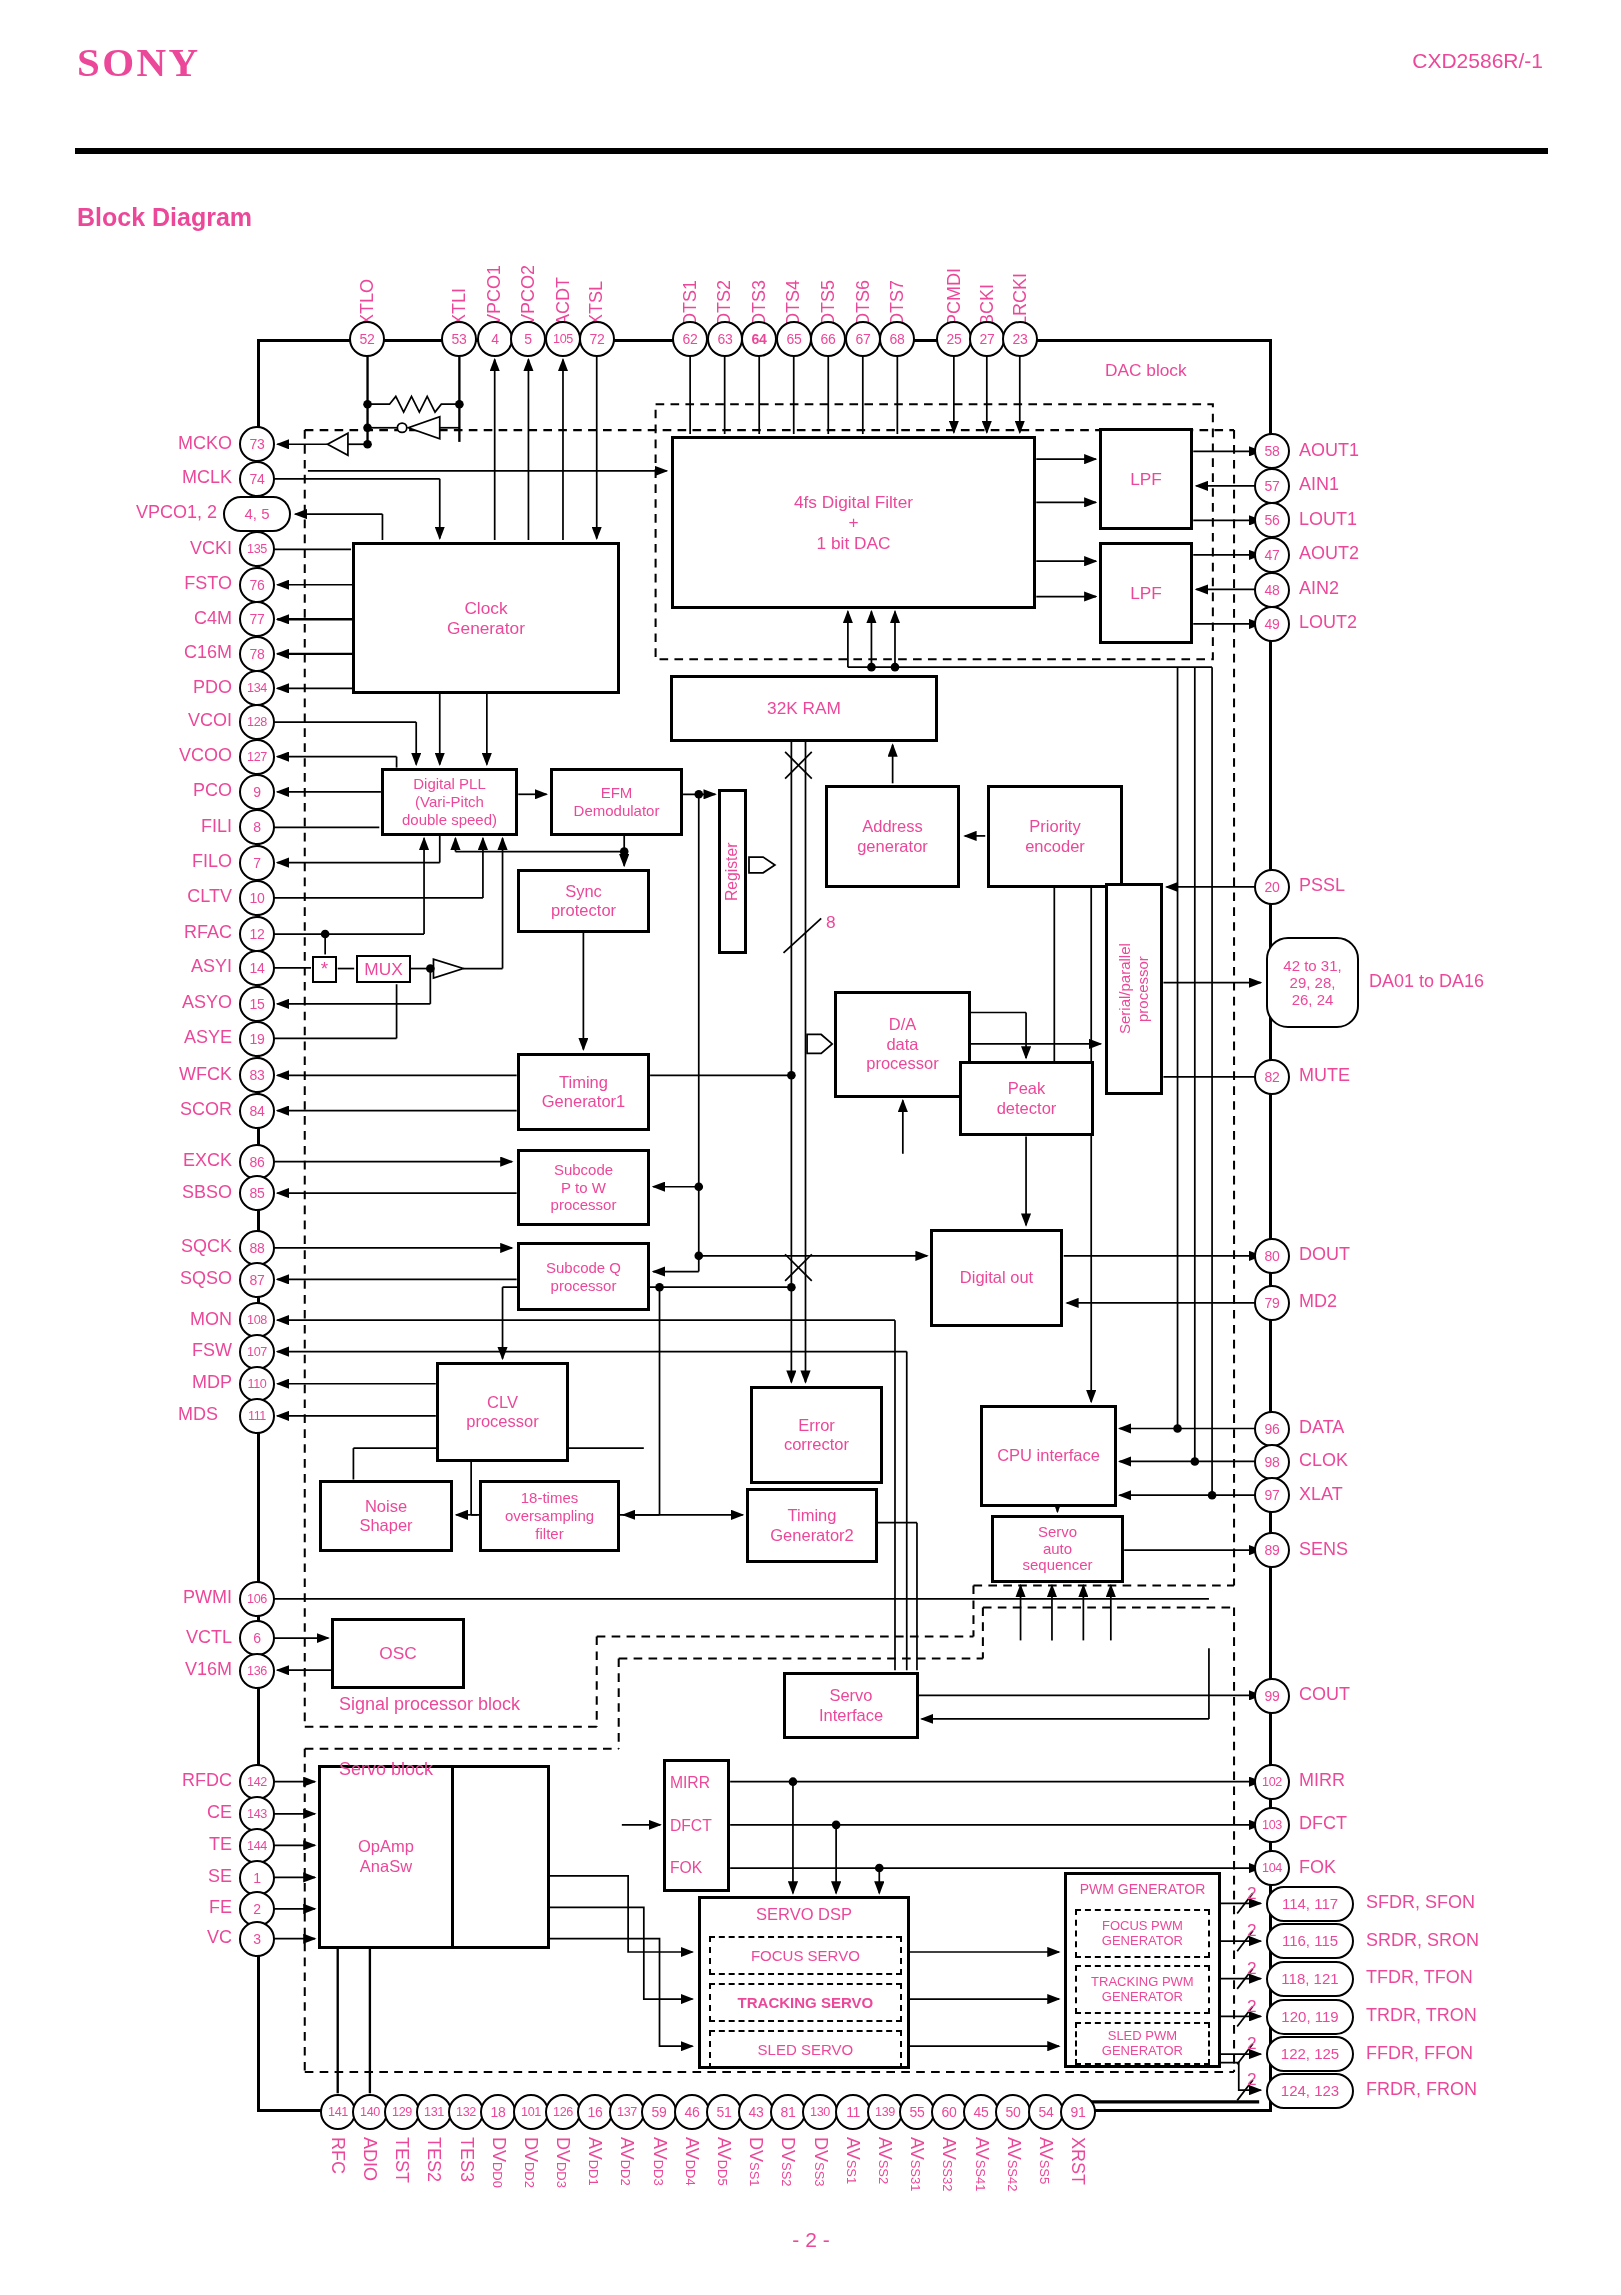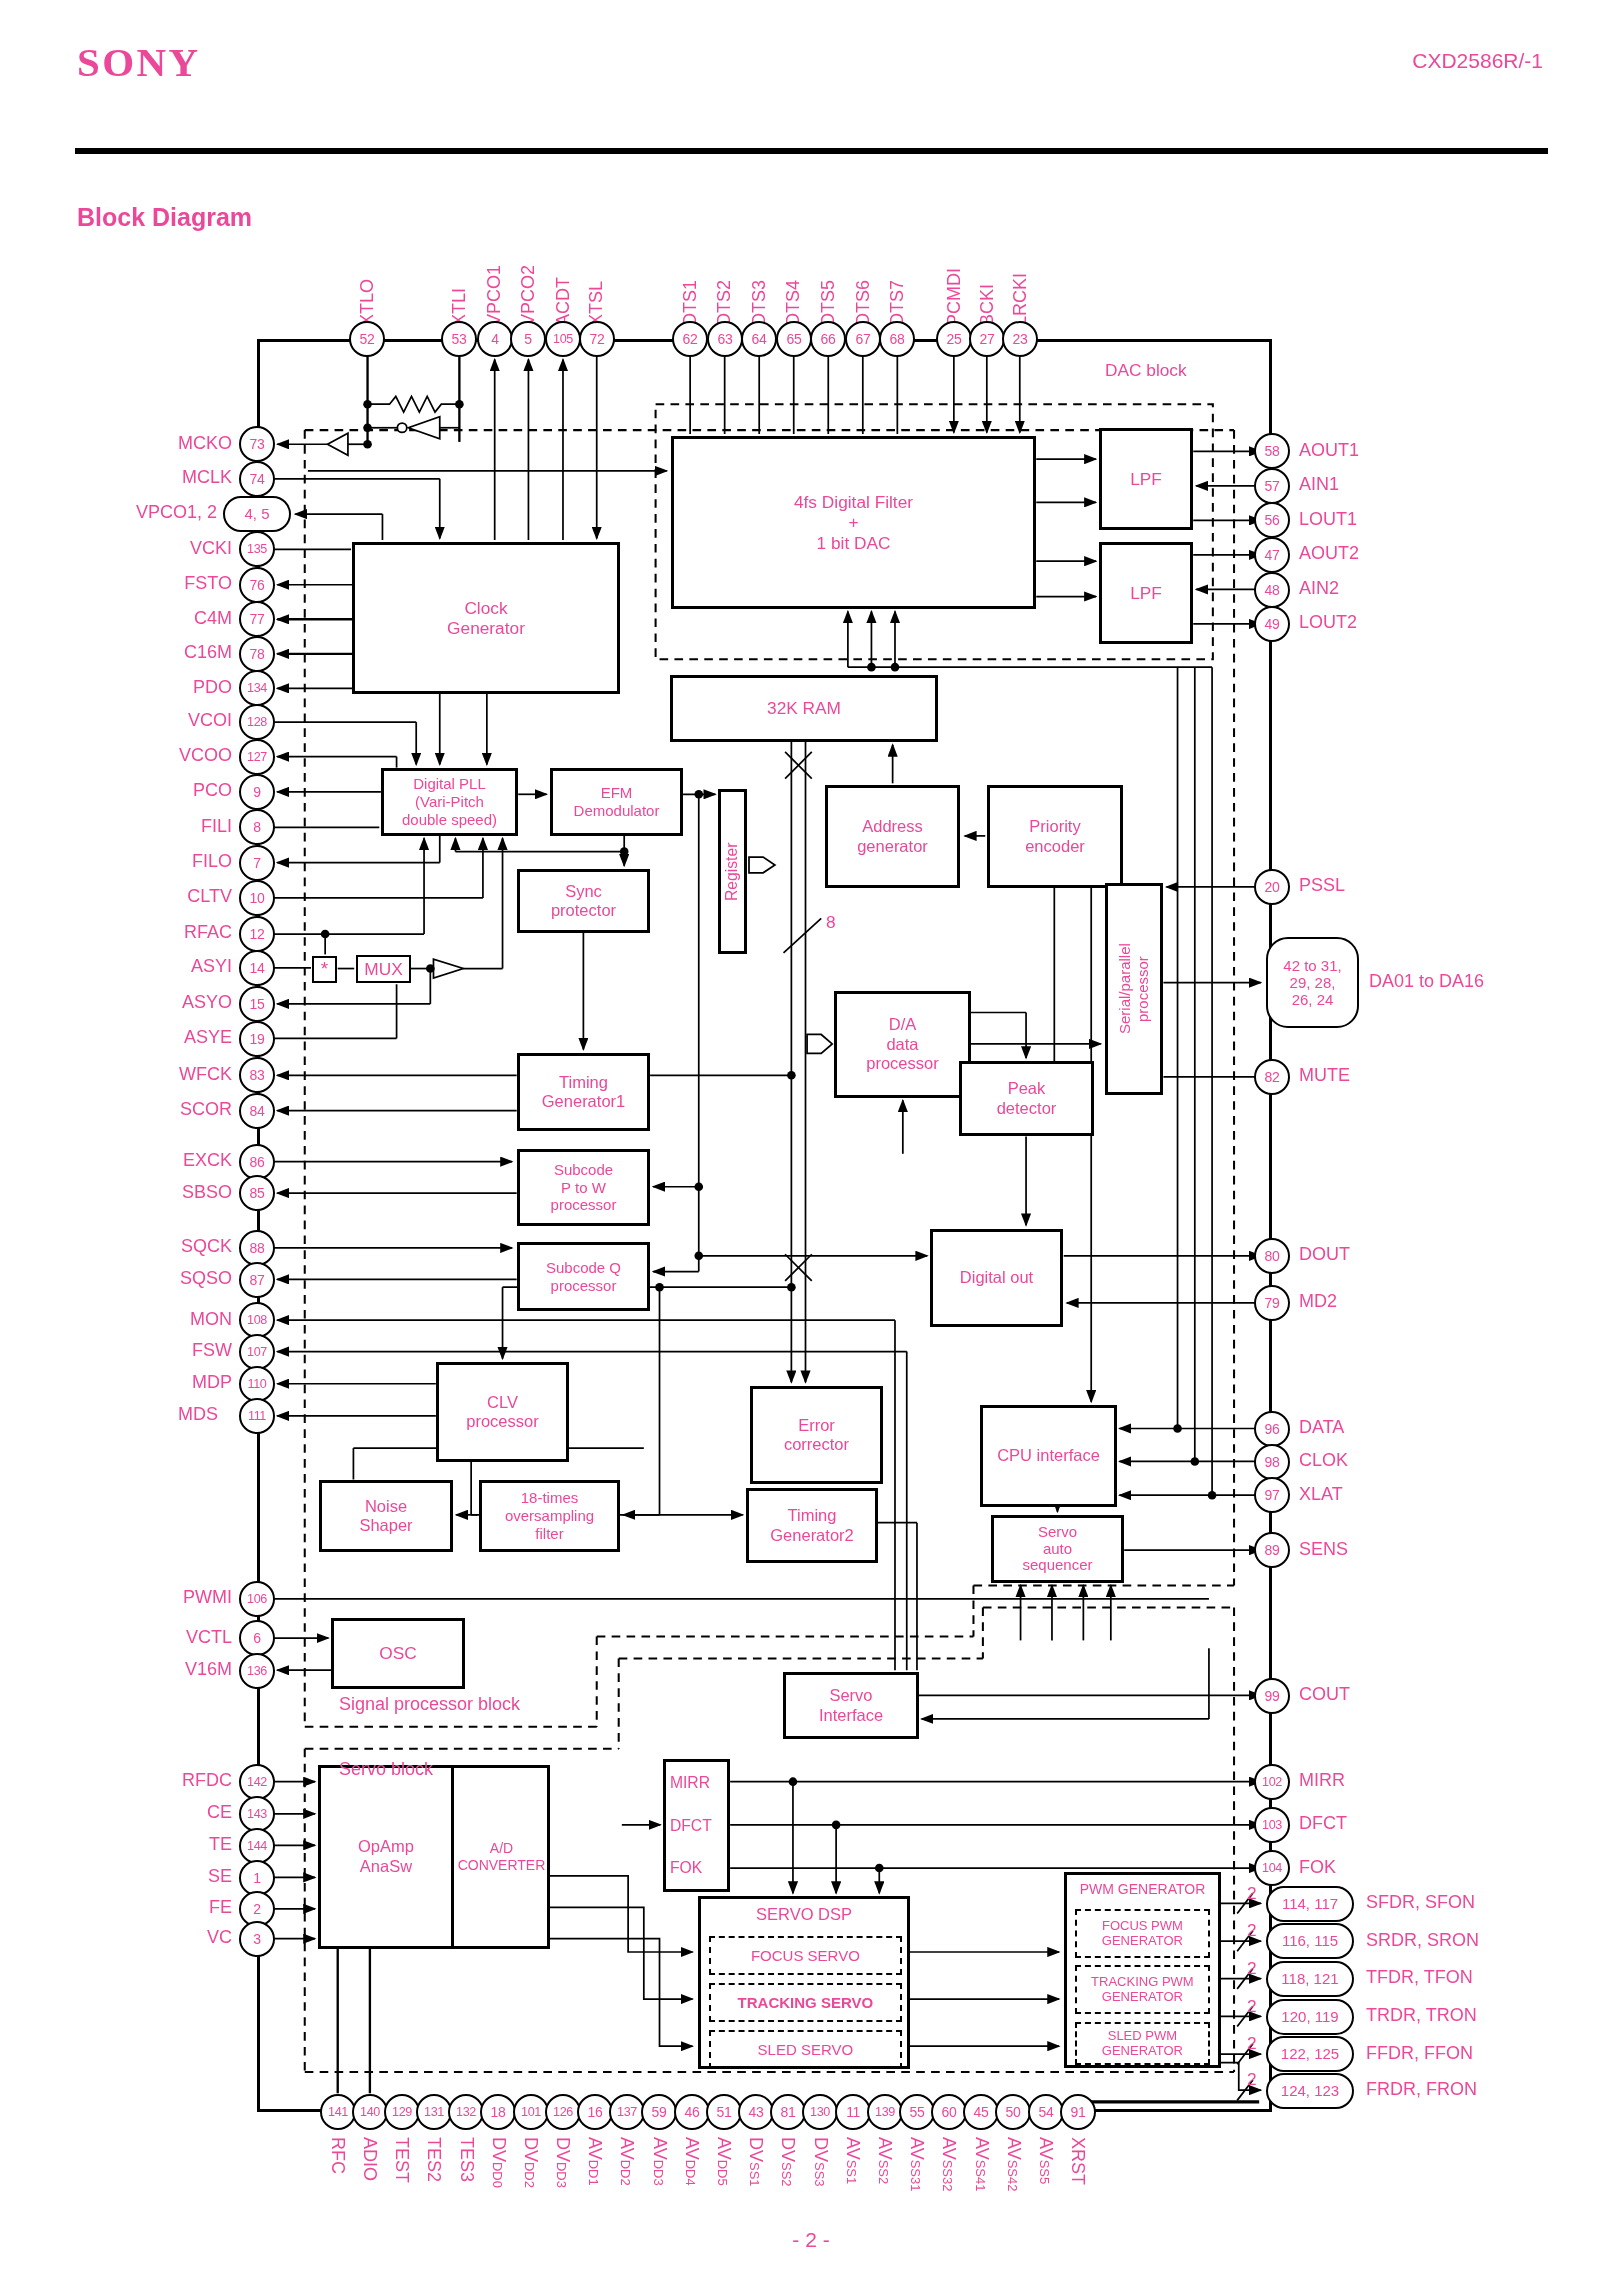--- a/index.html
+++ b/index.html
@@ -349,22 +349,20 @@
     <span class="mdf-row">MIRR</span>
     <span class="mdf-row">DFCT</span>
     <span class="mdf-row">FOK</span>
   </div>
   <div class="blk f22" style="left:331px;top:1618px;width:134px;height:71px;">OSC</div>
 
   <div class="blk" style="left:318px;top:1765px;width:232px;height:184px;">
     <div class="abs" style="left:130px;top:-3.1px;width:3.1px;height:184px;background:#000;"></div>
     <div class="abs" style="left:0;top:0;width:130px;height:177px;display:flex;align-items:center;justify-content:center;white-space:pre-line;">OpAmp
 AnaSw</div>
-    <div class="abs f18" style="left:133px;top:0;width:95px;height:177px;display:flex;align-items:center;justify-content:center;white-space:pre-line;font-size:14px;">A/D
-CONVERTER</div>
   </div>
 
   <div class="blk" style="left:698px;top:1896px;width:212px;height:173px;justify-content:flex-start;flex-direction:column;">
     <div style="font-size:16.5px;margin-top:6.3px;">SERVO DSP</div>
     <div class="subbox" style="left:7.9px;top:37px;width:193px;height:39px;font-size:15px;">FOCUS SERVO</div>
     <div class="subbox" style="left:7.9px;top:84px;width:193px;height:39px;font-size:15px;font-weight:bold;">TRACKING SERVO</div>
     <div class="subbox" style="left:7.9px;top:131px;width:193px;height:39px;font-size:15px;">SLED SERVO</div>
   </div>
 
   <div class="blk" style="left:1064px;top:1872px;width:157px;height:196px;justify-content:flex-start;flex-direction:column;">
@@ -416,21 +414,21 @@
       </div>
       <div class="plabel rot-ccw" style="left:586px;top:326px;">XTSL</div>
       <div class="pin" style="left:672px;top:321px;">
         <span style="">62</span>
       </div>
       <div class="plabel rot-ccw" style="left:680px;top:326px;">DTS1</div>
       <div class="pin" style="left:707px;top:321px;">
         <span style="">63</span>
       </div>
       <div class="plabel rot-ccw" style="left:714px;top:326px;">DTS2</div>
-      <div class="pin" style="left:741px;top:321px;">
+      <div class="pin" style="left:741px;top:321px;font-weight:bold;">
         <span style="">64</span>
       </div>
       <div class="plabel rot-ccw" style="left:749px;top:326px;">DTS3</div>
       <div class="pin" style="left:776px;top:321px;">
         <span style="">65</span>
       </div>
       <div class="plabel rot-ccw" style="left:783px;top:326px;">DTS4</div>
       <div class="pin" style="left:810px;top:321px;">
         <span style="">66</span>
       </div>

